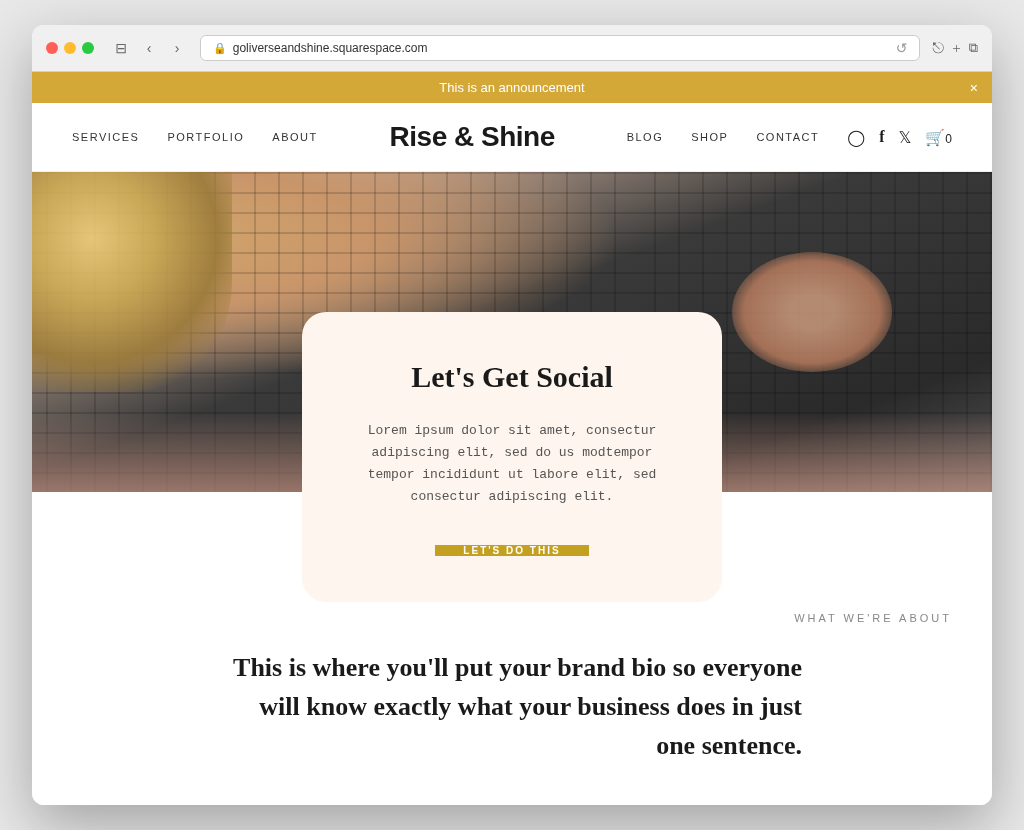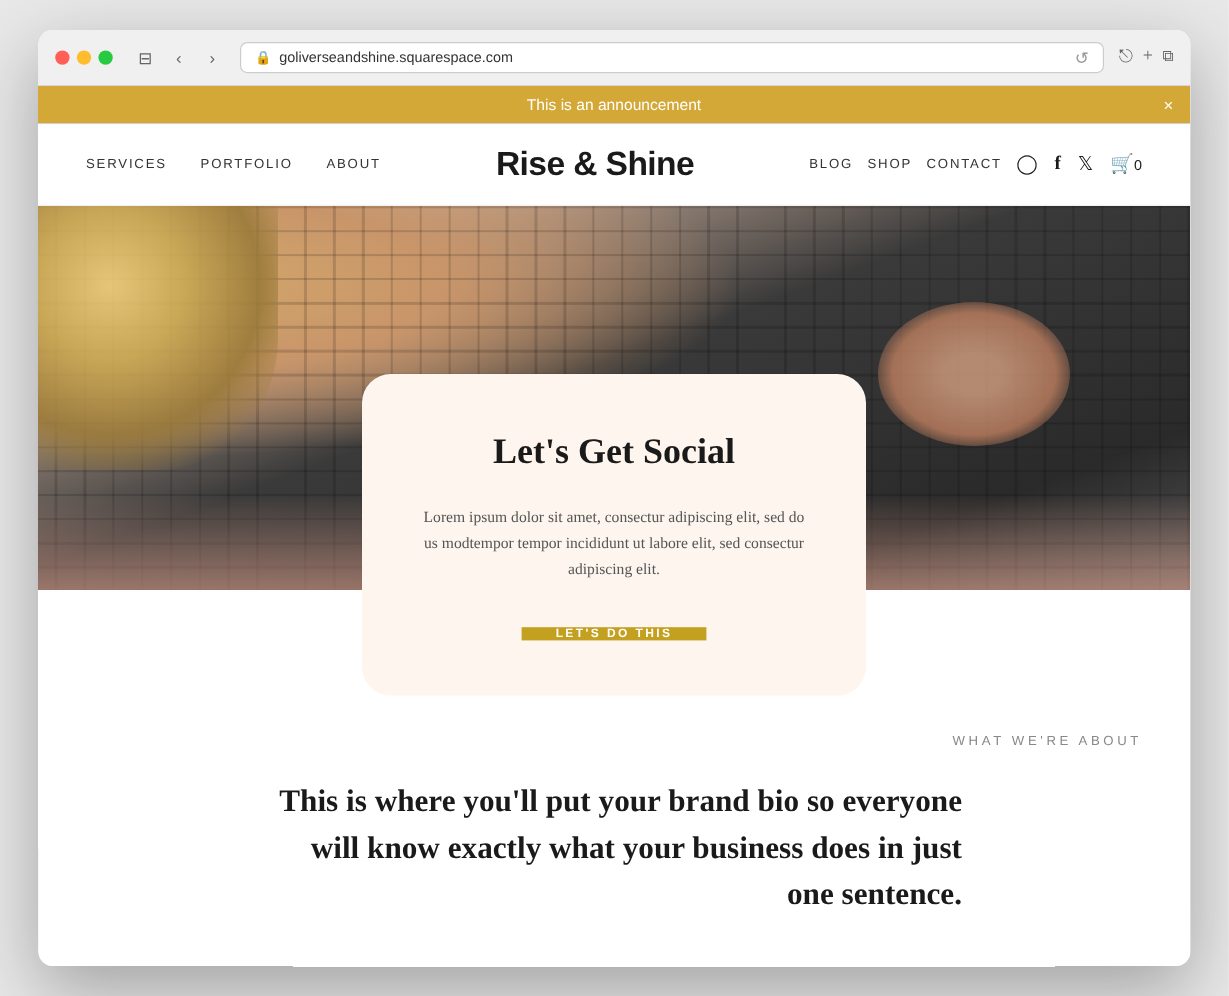--- a/index.html
+++ b/index.html
@@ -158,21 +158,21 @@
     .nav-logo {
       font-size: 28px;
       font-weight: bold;
       font-family: Liberation Sans, sans-serif;
       color: #1a1a1a;
       letter-spacing: -0.5px;
     }
 
     .nav-right {
       display: flex;
-      gap: 12px;
+      gap: 28px;
       align-items: center;
     }
 
     .nav-social {
       display: flex;
       gap: 14px;
       align-items: center;
     }
 
     .social-icon {
@@ -267,21 +267,21 @@
 
     .social-card-title {
       font-family: 'Georgia', serif;
       font-size: 30px;
       font-weight: bold;
       color: #1a1a1a;
       margin-bottom: 20px;
     }
 
     .social-card-body {
-      font-family: Liberation Serif, serif;
+      font-family: Liberation Mono, monospace;
       font-size: 13px;
       line-height: 1.7;
       color: #555;
       margin-bottom: 32px;
       margin-top: 26px;
     }
 
     .social-card-btn {
       display: inline-block;
       background: #c4a020;

